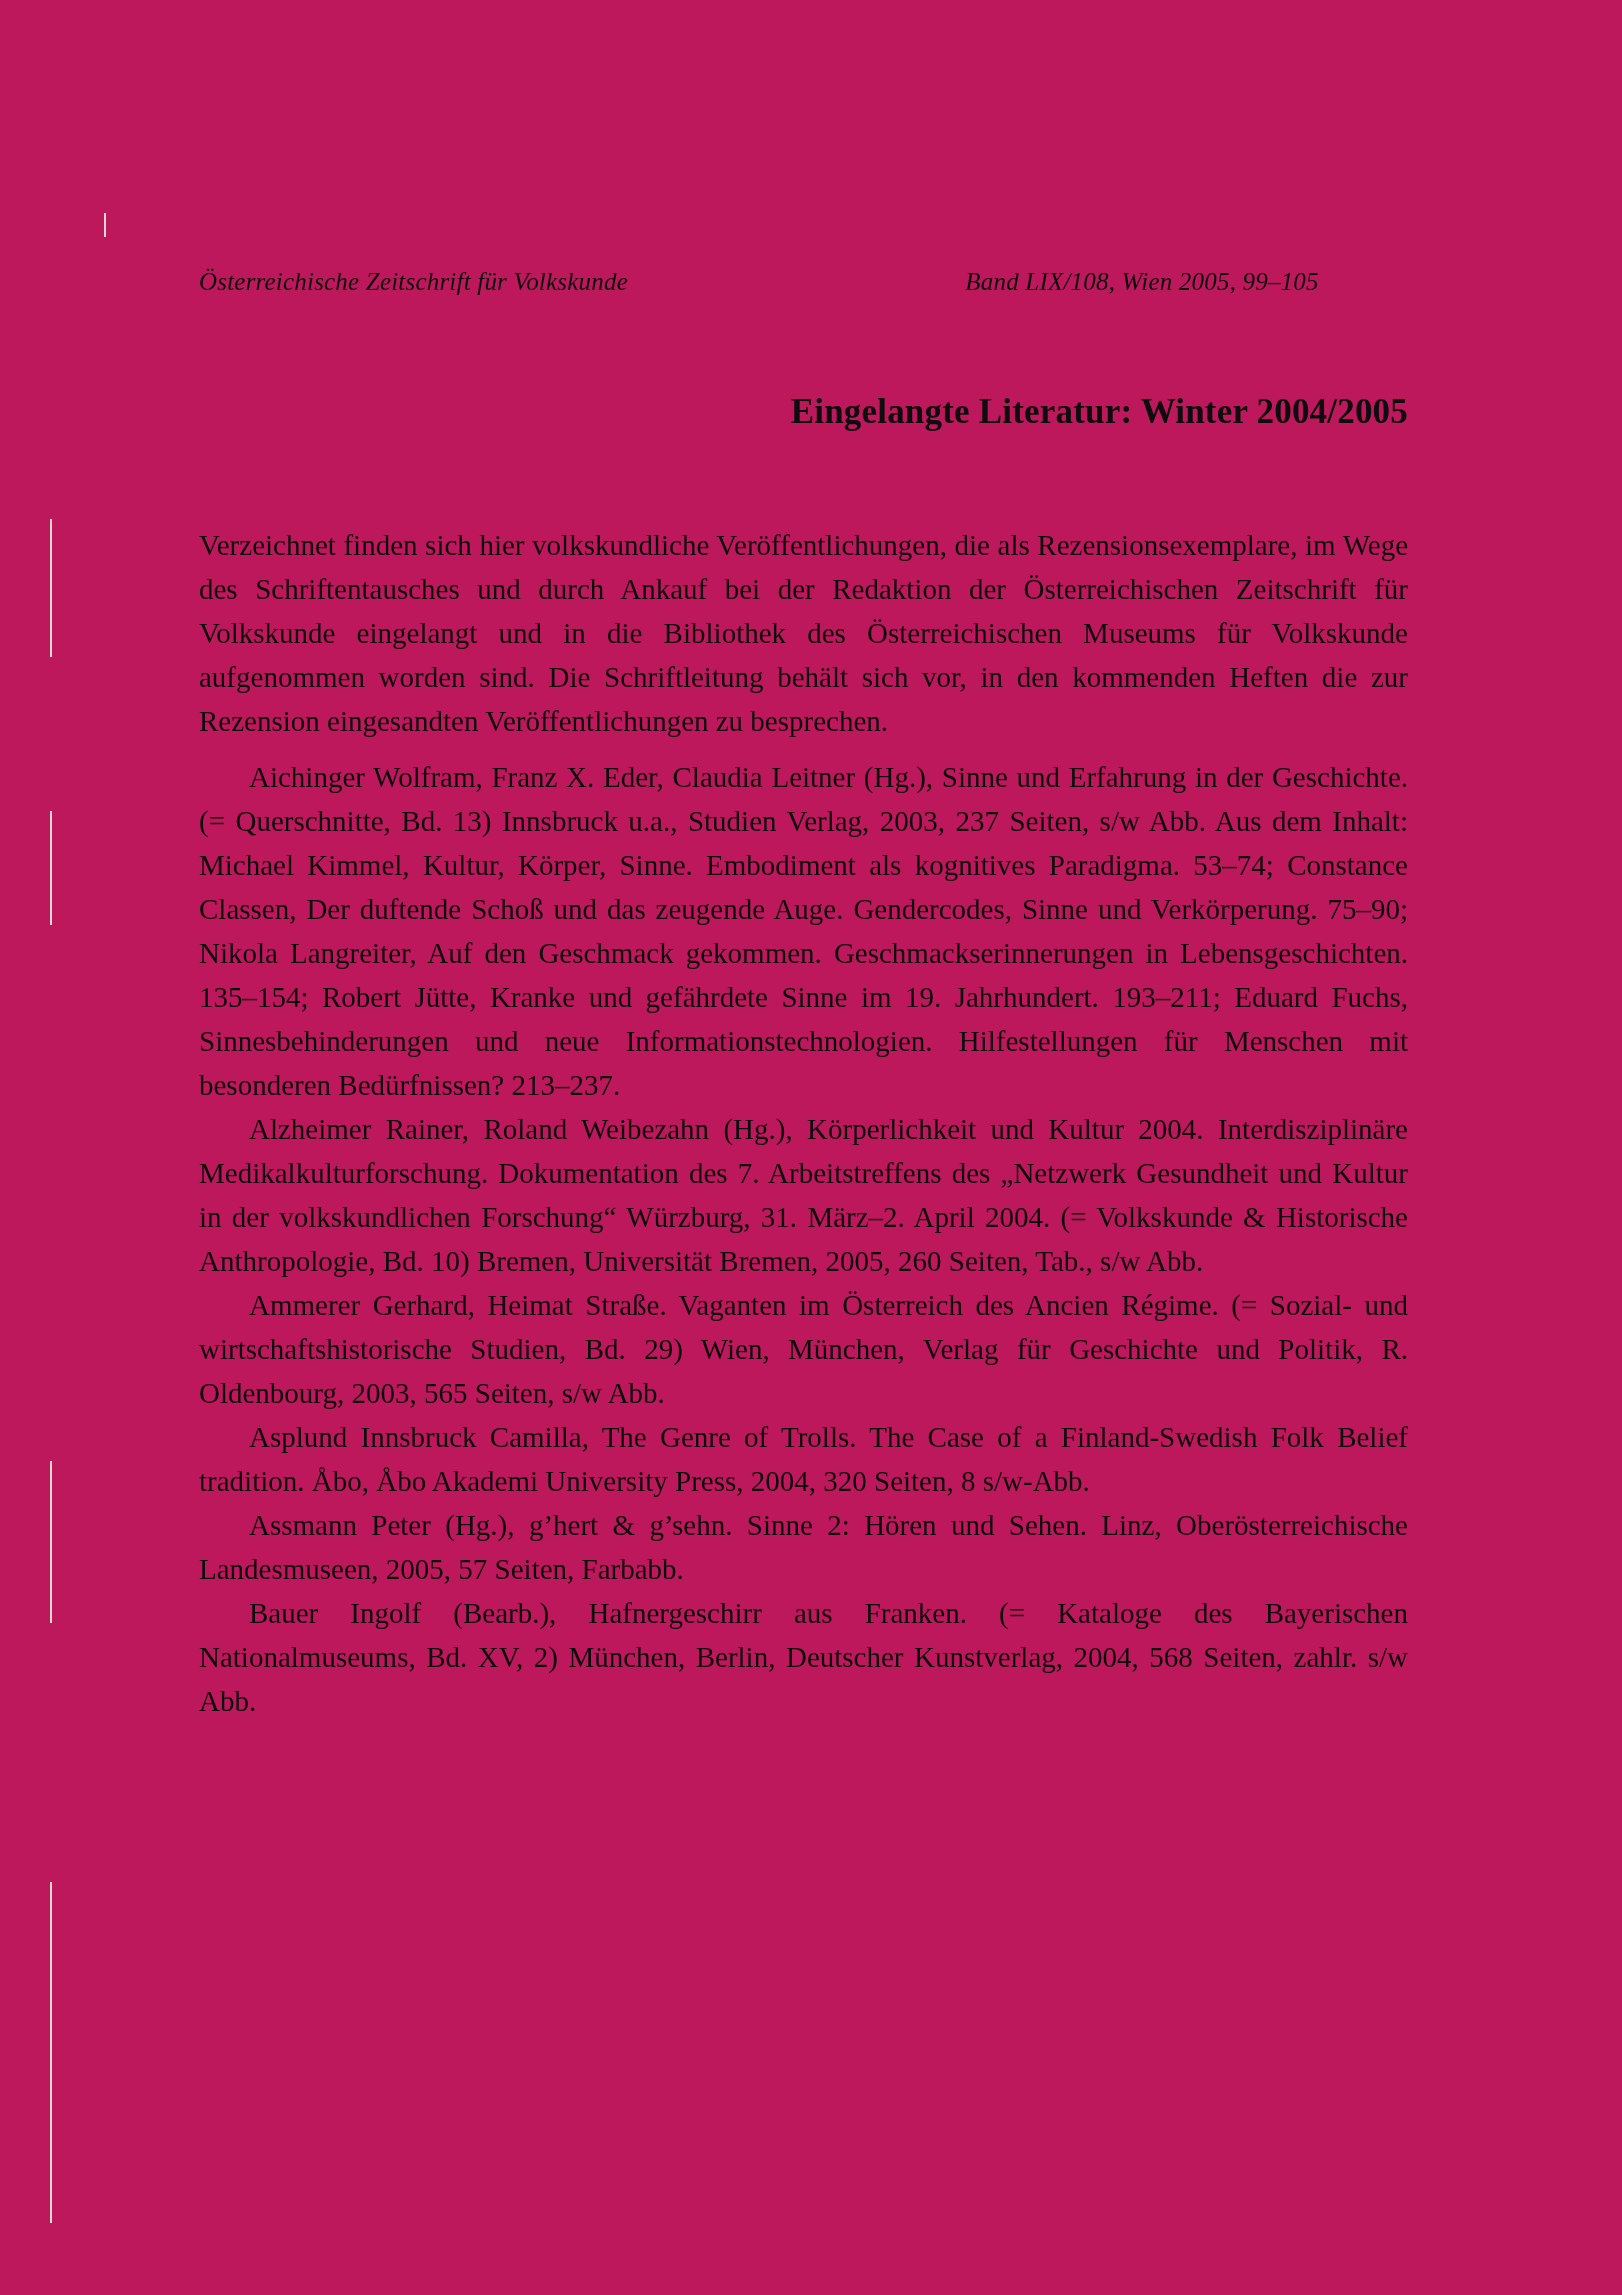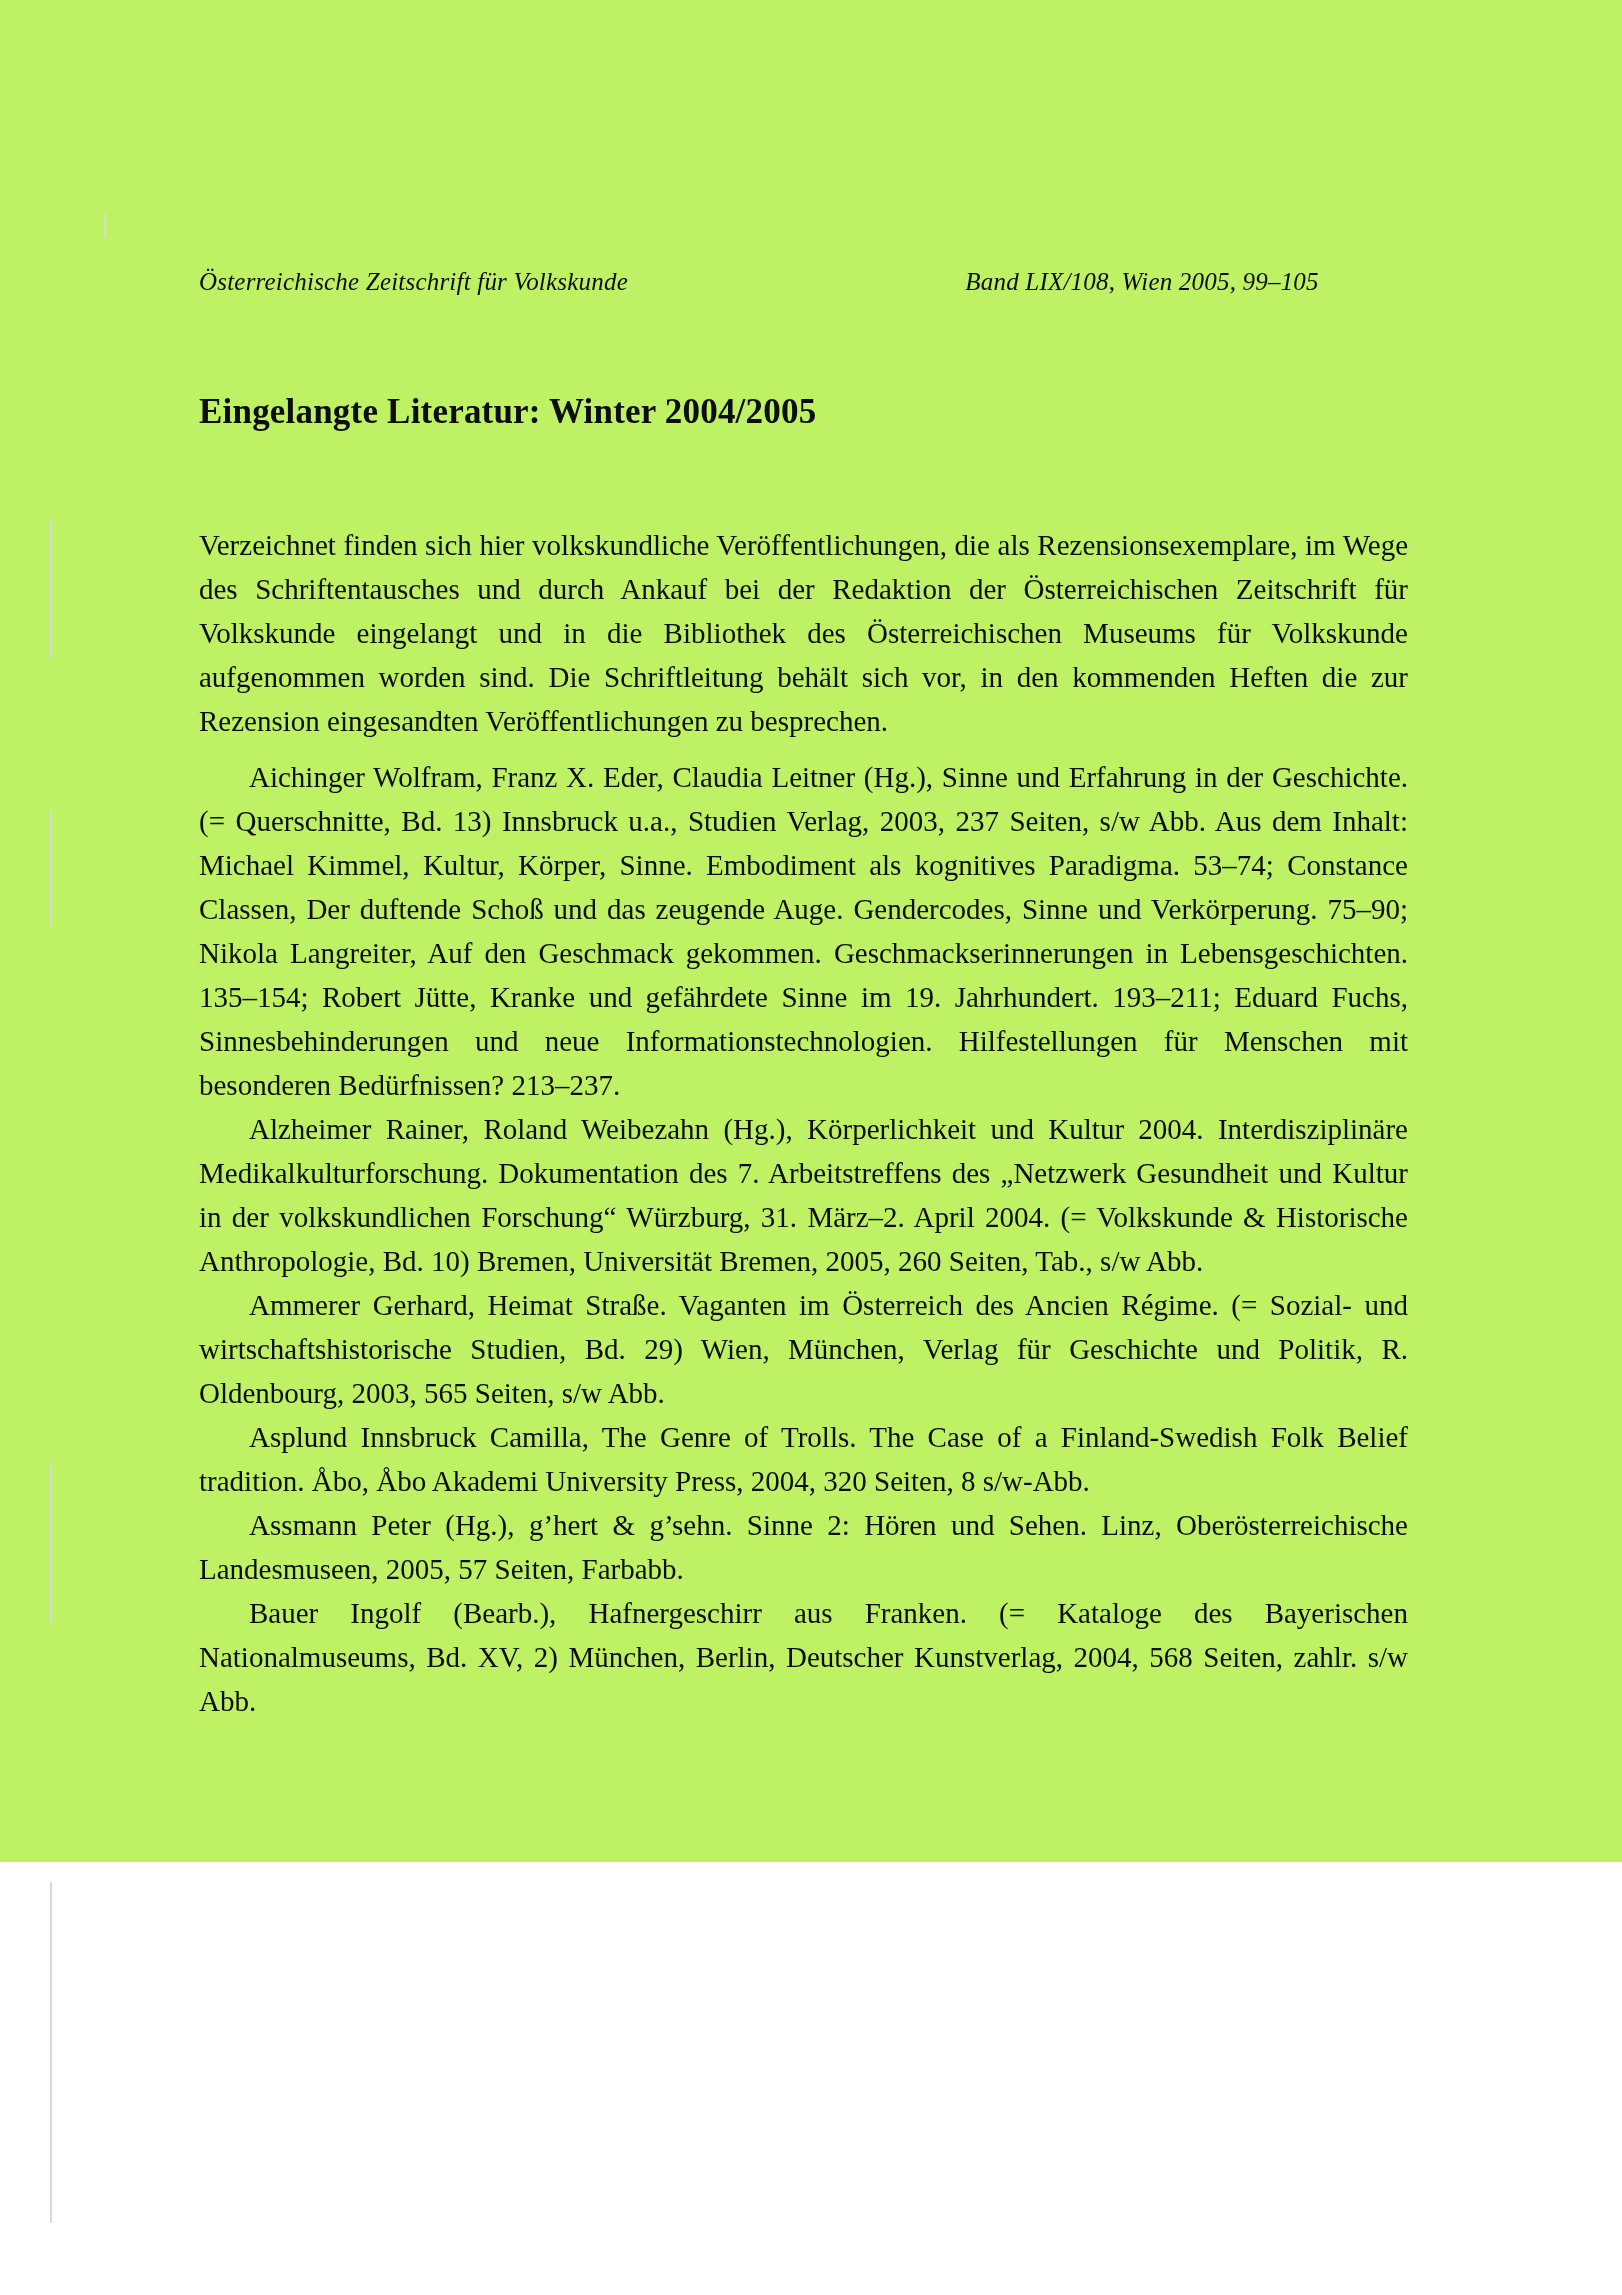--- a/index.html
+++ b/index.html
@@ -12,22 +12,22 @@
     height: 2295px;
     font-family: "Liberation Serif", serif;
     color: #0d0d0d;
     position: relative;
     overflow: hidden;
   }
   .page {
     position: absolute;
     left: 0; top: 0;
     width: 1623px;
-    height: 1862px;
-    background: #bef264;
+    height: 2295px;
+    background: #be185d;
   }
   .content {
     position: absolute;
     left: 199px;
     top: 268px;
     width: 1209px;
   }
 
   
   .running-head {
@@ -43,21 +43,21 @@
   }
   .running-head .rh-right {
     flex: 1;
     text-align: center;
     white-space: nowrap;
     padding-right: 4.9px;
   }
 
   
   .doc-title {
-    text-align: left;
+    text-align: right;
     font-weight: bold;
     font-size: 35px;
     letter-spacing: 0.2px;
     margin-bottom: 91px;
   }
 
   
   p.para {
     font-size: 29px;
     line-height: 44px;

